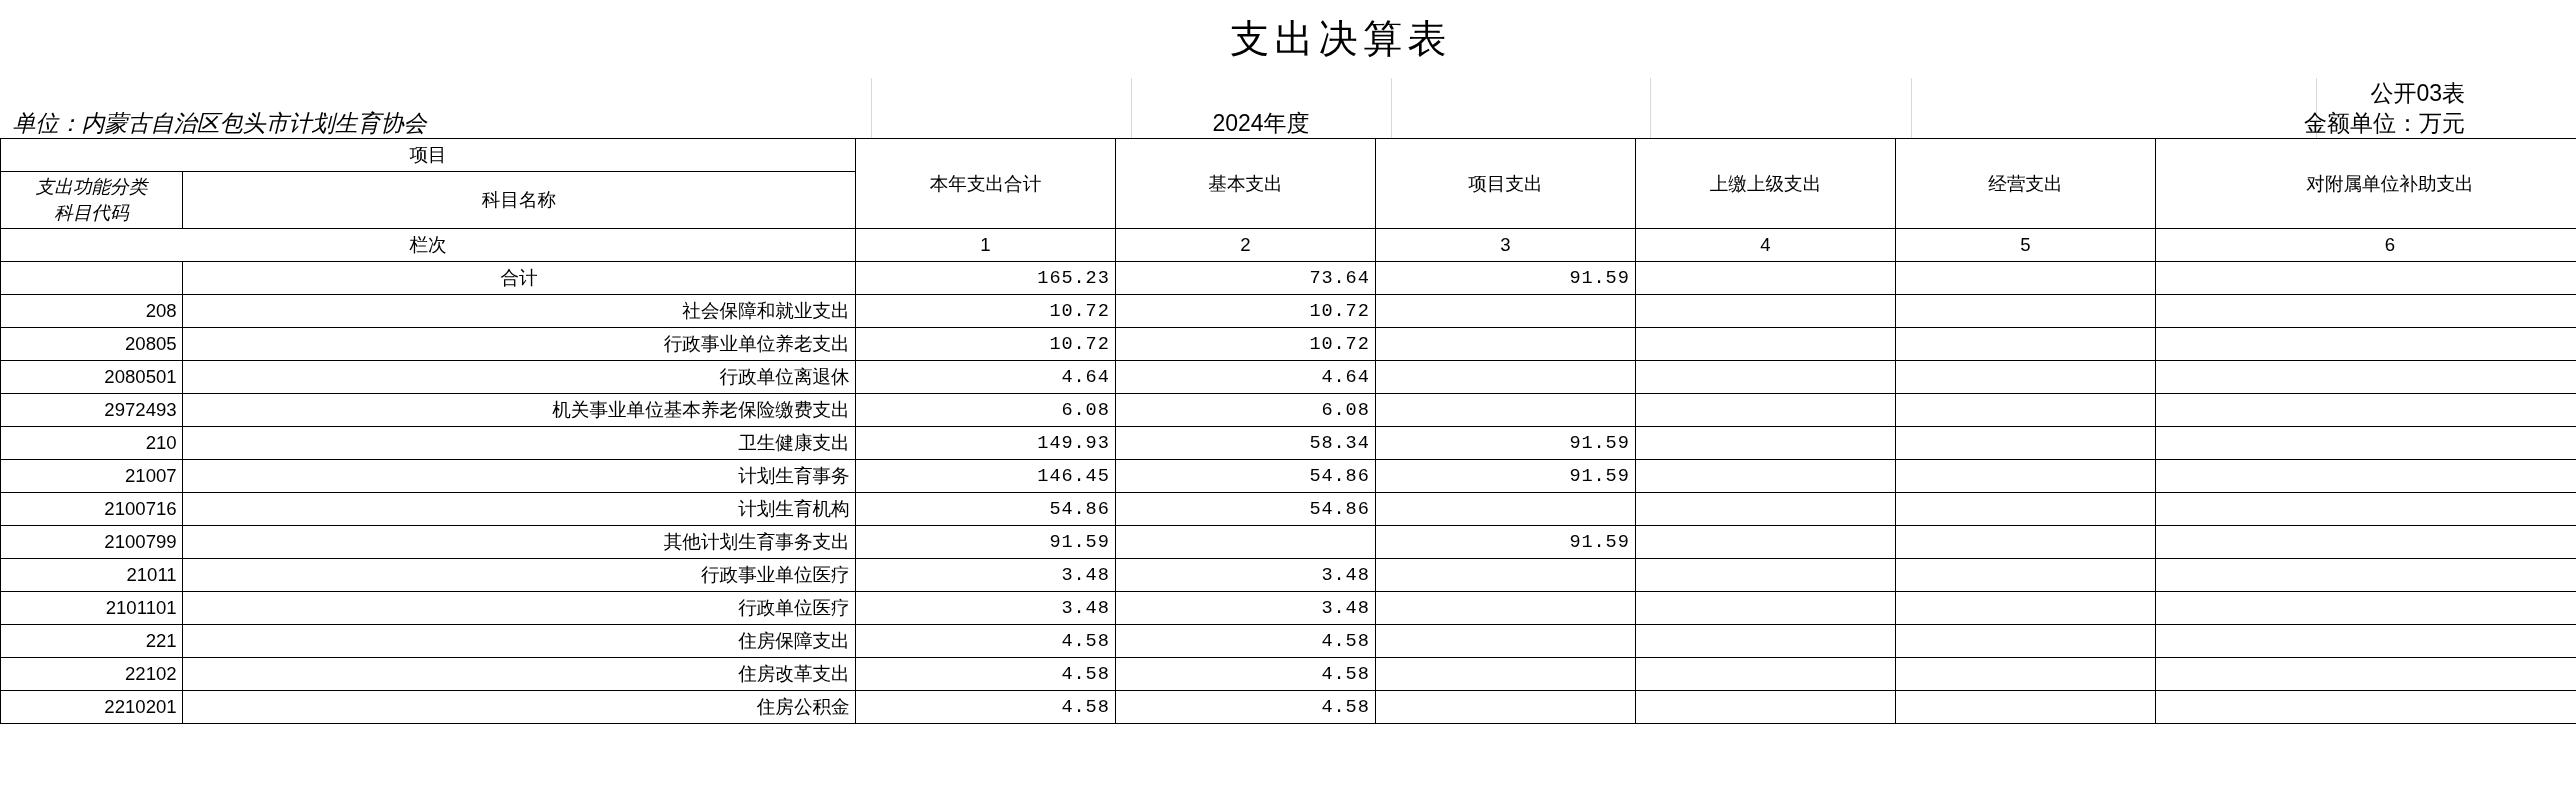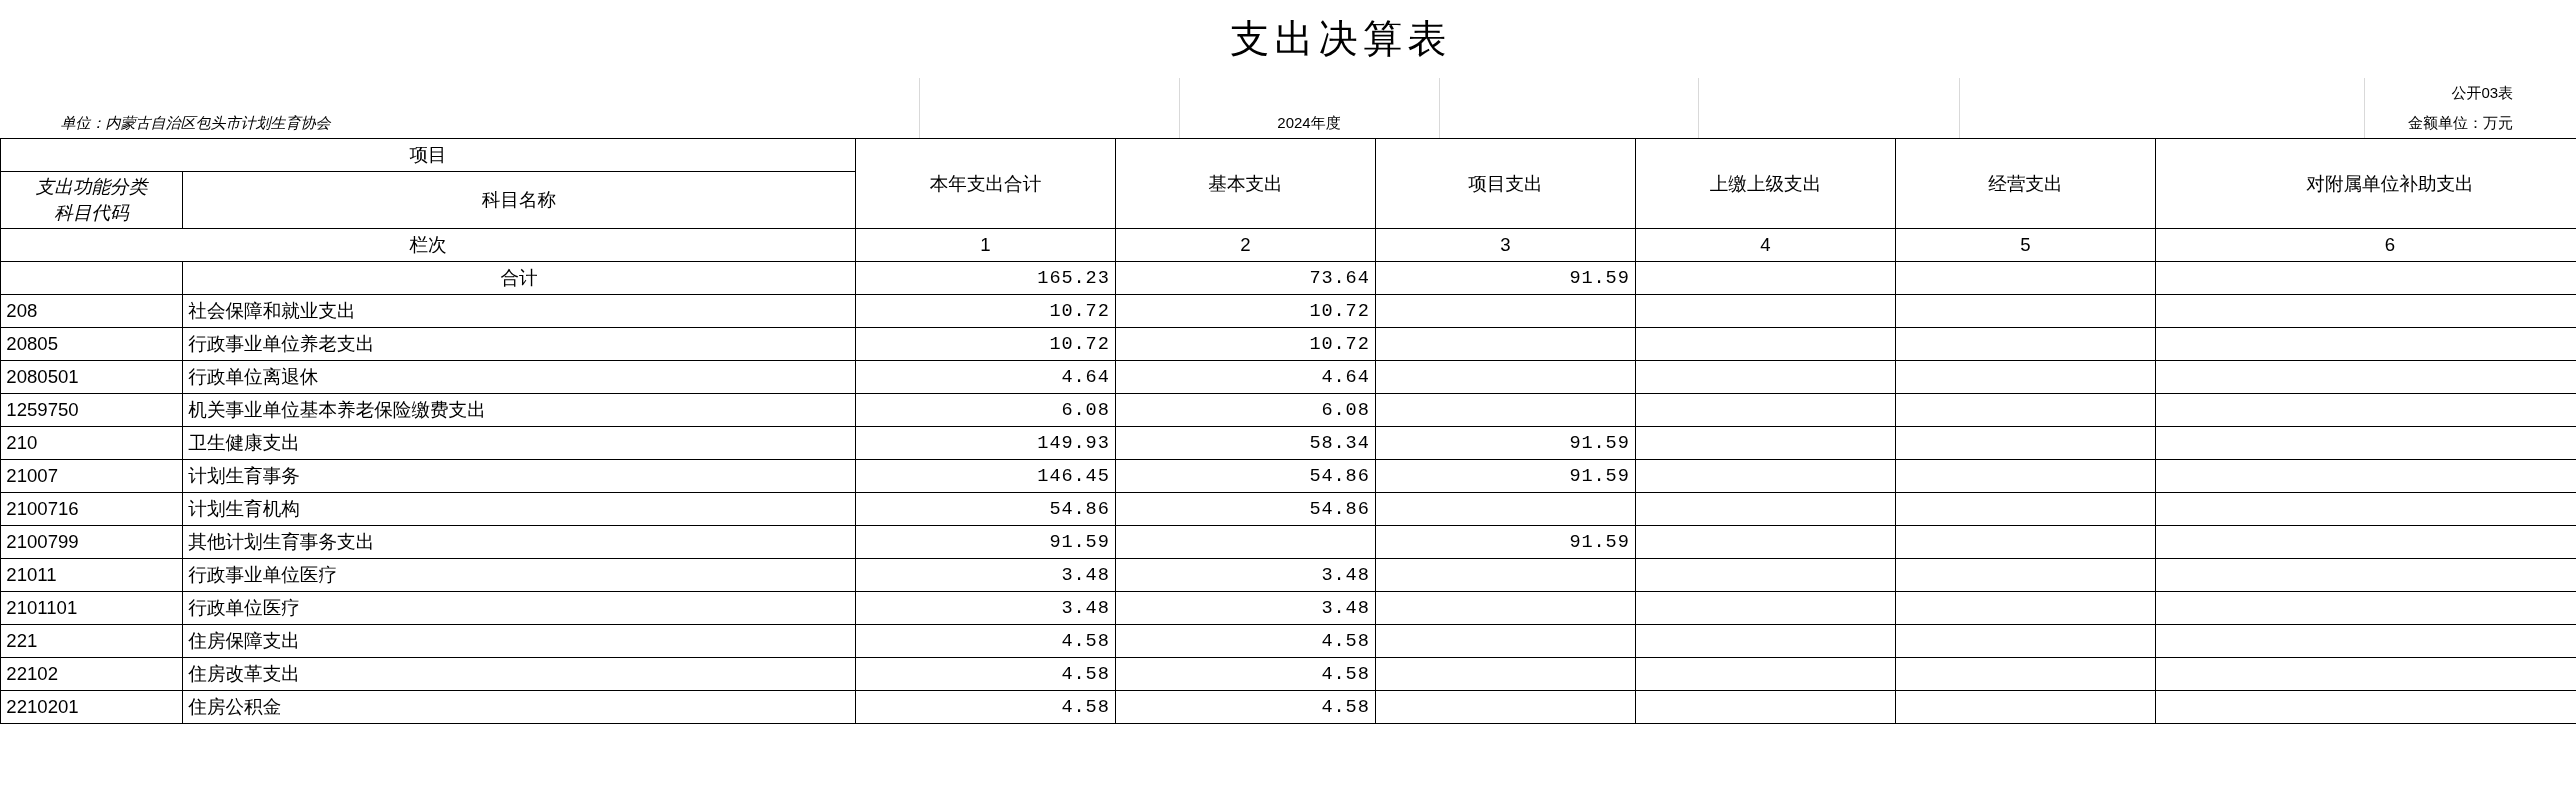--- a/index.html
+++ b/index.html
@@ -36,23 +36,22 @@
     font-family: "DejaVu Sans", "Liberation Sans", sans-serif;
     font-weight: 400;
     padding-left: 106px;
   }
 
   
   .meta-row {
     position: relative;
     width: 2474px;
     height: 30px;
-    font-size: 15px;
+    font-size: 23px;
     box-sizing: border-box;
-    margin-left: 48px;
   }
   .meta-cell {
     position: absolute;
     top: 0;
     height: 30px;
     line-height: 30px;
     white-space: nowrap;
   }
   .meta-right {
     text-align: right;
@@ -82,21 +81,21 @@
     box-sizing: border-box;
     height: 33px;
     overflow: hidden;
     white-space: nowrap;
   }
   .hdr-center {
     text-align: center;
     vertical-align: middle;
   }
   .c-center { text-align: center; }
-  .c-left   { text-align: left; margin-left: 28px; }
+  .c-left   { text-align: right; margin-left: 28px; }
   .c-right  { text-align: right; padding-right: 12.4px; }
   .num {
     font-family: "Liberation Mono", "DejaVu Sans Mono", monospace;
     font-size: 17.7px;
     letter-spacing: 0.9px;
   }
   .col-code   { width: 182px; }
   .col-name   { width: 673px; }
   .col-num    { width: 260px; }
   .hdr-tall { height: 90px; }
@@ -205,21 +204,21 @@
           <td class="c-left">2080501</td>
           <td class="c-left">行政单位离退休</td>
           <td class="c-right num">4.64</td>
           <td class="c-right num">4.64</td>
           <td class="c-right num"></td>
           <td class="c-right num"></td>
           <td class="c-right num"></td>
           <td class="c-right num"></td>
         </tr>
         <tr>
-          <td class="c-left">1259750</td>
+          <td class="c-left">2972493</td>
           <td class="c-left">机关事业单位基本养老保险缴费支出</td>
           <td class="c-right num">6.08</td>
           <td class="c-right num">6.08</td>
           <td class="c-right num"></td>
           <td class="c-right num"></td>
           <td class="c-right num"></td>
           <td class="c-right num"></td>
         </tr>
         <tr>
           <td class="c-left">210</td>

